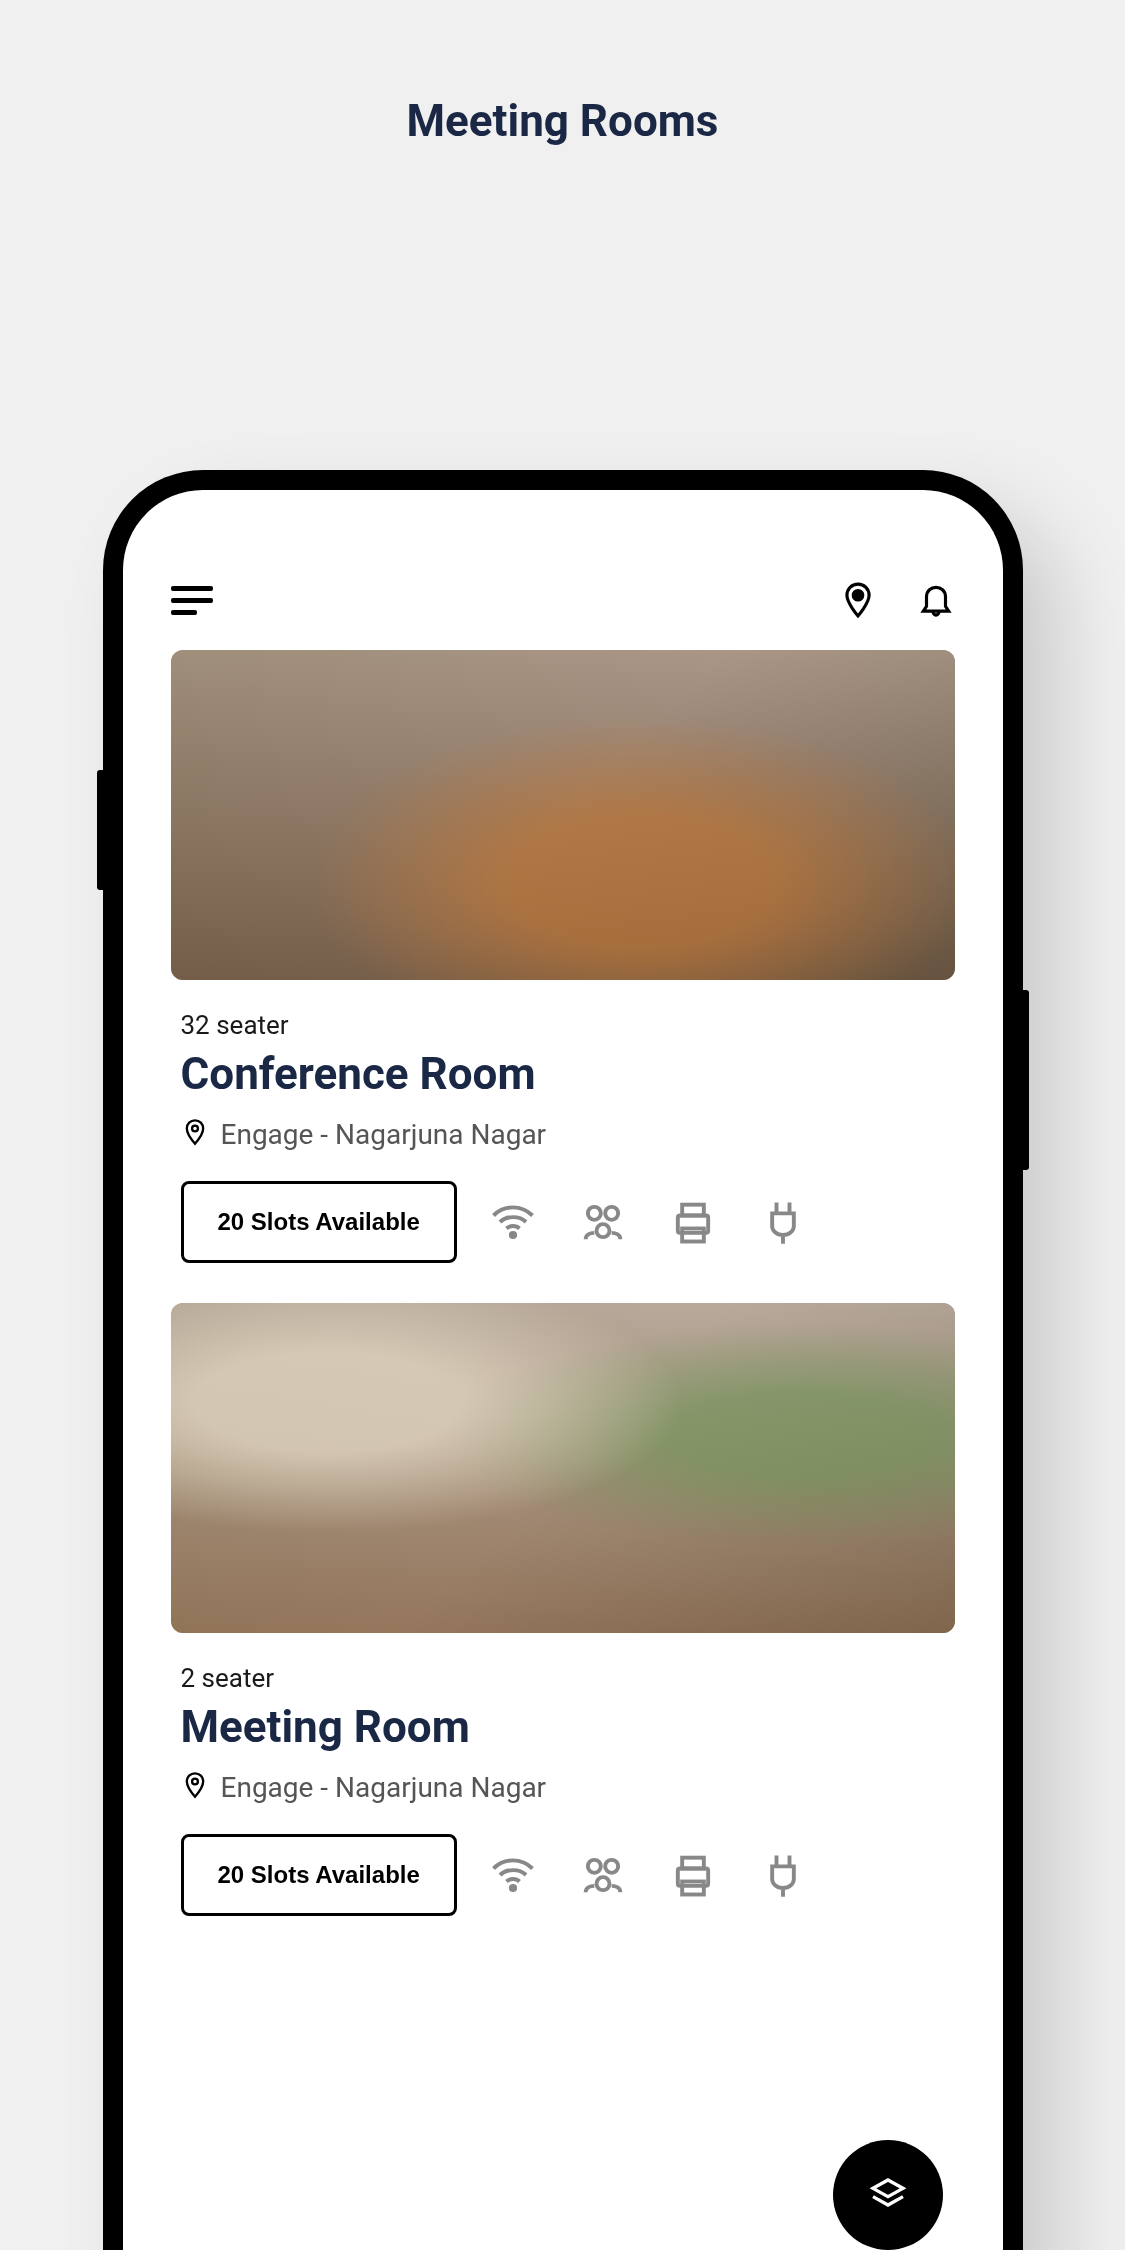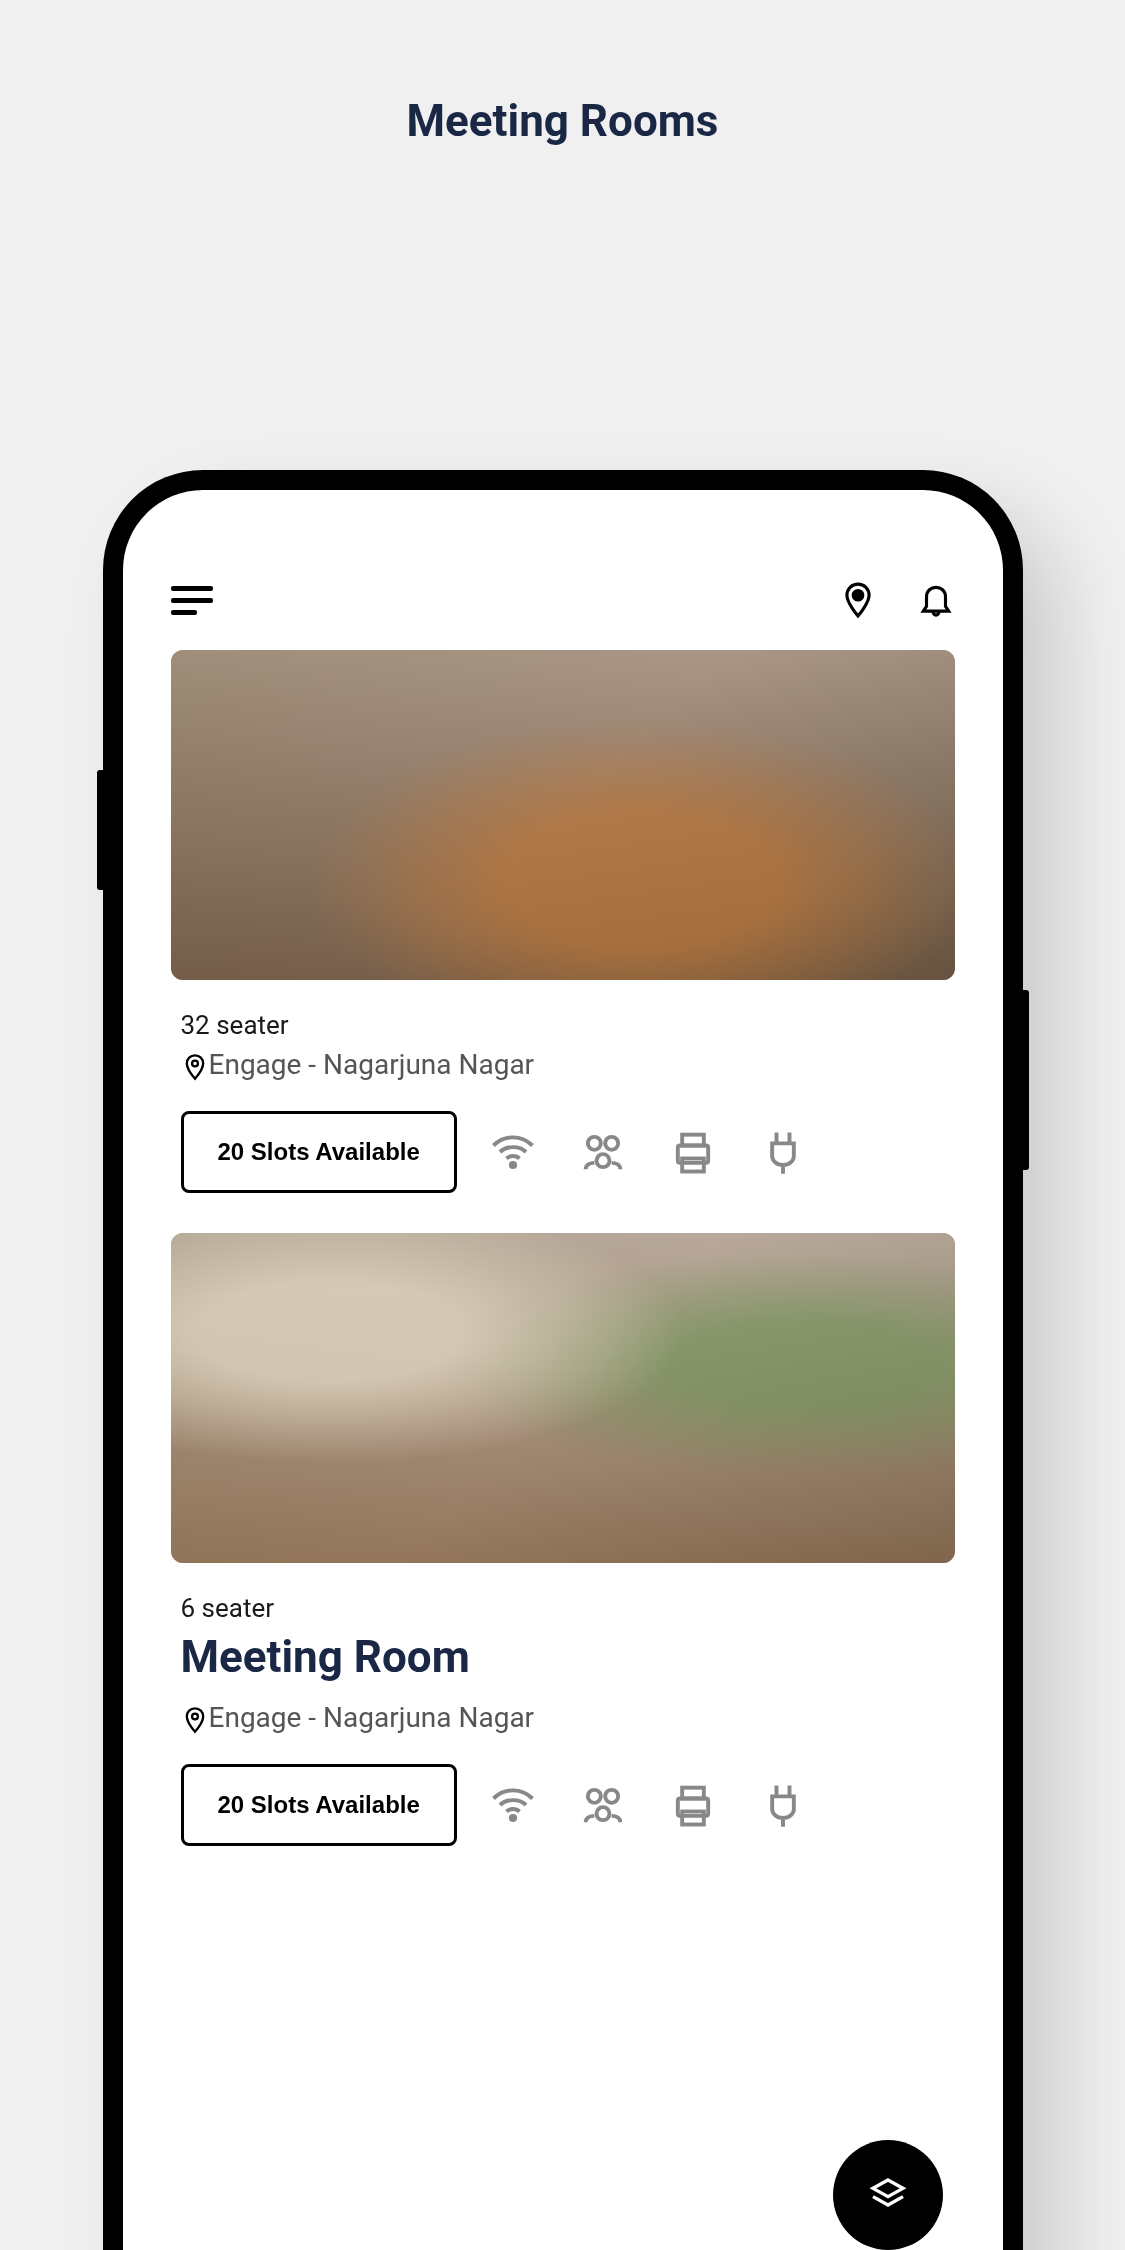--- a/index.html
+++ b/index.html
@@ -142,21 +142,22 @@
       margin-bottom: 8px;
     }
     .room-name {
       font-size: 44px;
       font-weight: 700;
       color: #1a2845;
       margin-bottom: 18px;
     }
     .location-row {
       display: flex;
-      align-items: flex-end;
+      align-items: flex-start;
+      gap: 12px;
       margin-bottom: 30px;
     }
     .location-text {
       font-size: 28px;
       color: #555;
     }
     .card-footer {
       display: flex;
       align-items: center;
       gap: 30px;
@@ -224,20 +225,21 @@
         </svg>
       </div>
     </div>
 
     <div class="content">
 
       <div class="card">
         <div class="card-image card-image-1"></div>
         <div class="card-info">
           <div class="seater">32 seater</div>
+          <div class="room-name">Conference Room</div>
           <div class="location-row">
             <svg class="pin-icon" viewBox="0 0 24 24" fill="none">
               <path d="M12 2 C8 2 5 5 5 9 C5 14 12 22 12 22 C12 22 19 14 19 9 C19 5 16 2 12 2 Z"></path>
               <circle cx="12" cy="9" r="2.5"></circle>
             </svg>
             <span class="location-text">Engage - Nagarjuna Nagar</span>
           </div>
           <div class="card-footer">
             <button class="slots-btn">20 Slots Available</button>
             <div class="amenity-icons">
@@ -263,21 +265,21 @@
                 <path d="M9 3 L9 8 M15 3 L15 8 M7 8 L17 8 L17 14 C17 16 15 18 12 18 C9 18 7 16 7 14 Z M12 18 L12 22"></path>
               </svg>
             </div>
           </div>
         </div>
       </div>
 
       <div class="card">
         <div class="card-image card-image-2"></div>
         <div class="card-info">
-          <div class="seater">6 seater</div>
+          <div class="seater">2 seater</div>
           <div class="room-name">Meeting Room</div>
           <div class="location-row">
             <svg class="pin-icon" viewBox="0 0 24 24" fill="none">
               <path d="M12 2 C8 2 5 5 5 9 C5 14 12 22 12 22 C12 22 19 14 19 9 C19 5 16 2 12 2 Z"></path>
               <circle cx="12" cy="9" r="2.5"></circle>
             </svg>
             <span class="location-text">Engage - Nagarjuna Nagar</span>
           </div>
           <div class="card-footer">
             <button class="slots-btn">20 Slots Available</button>

